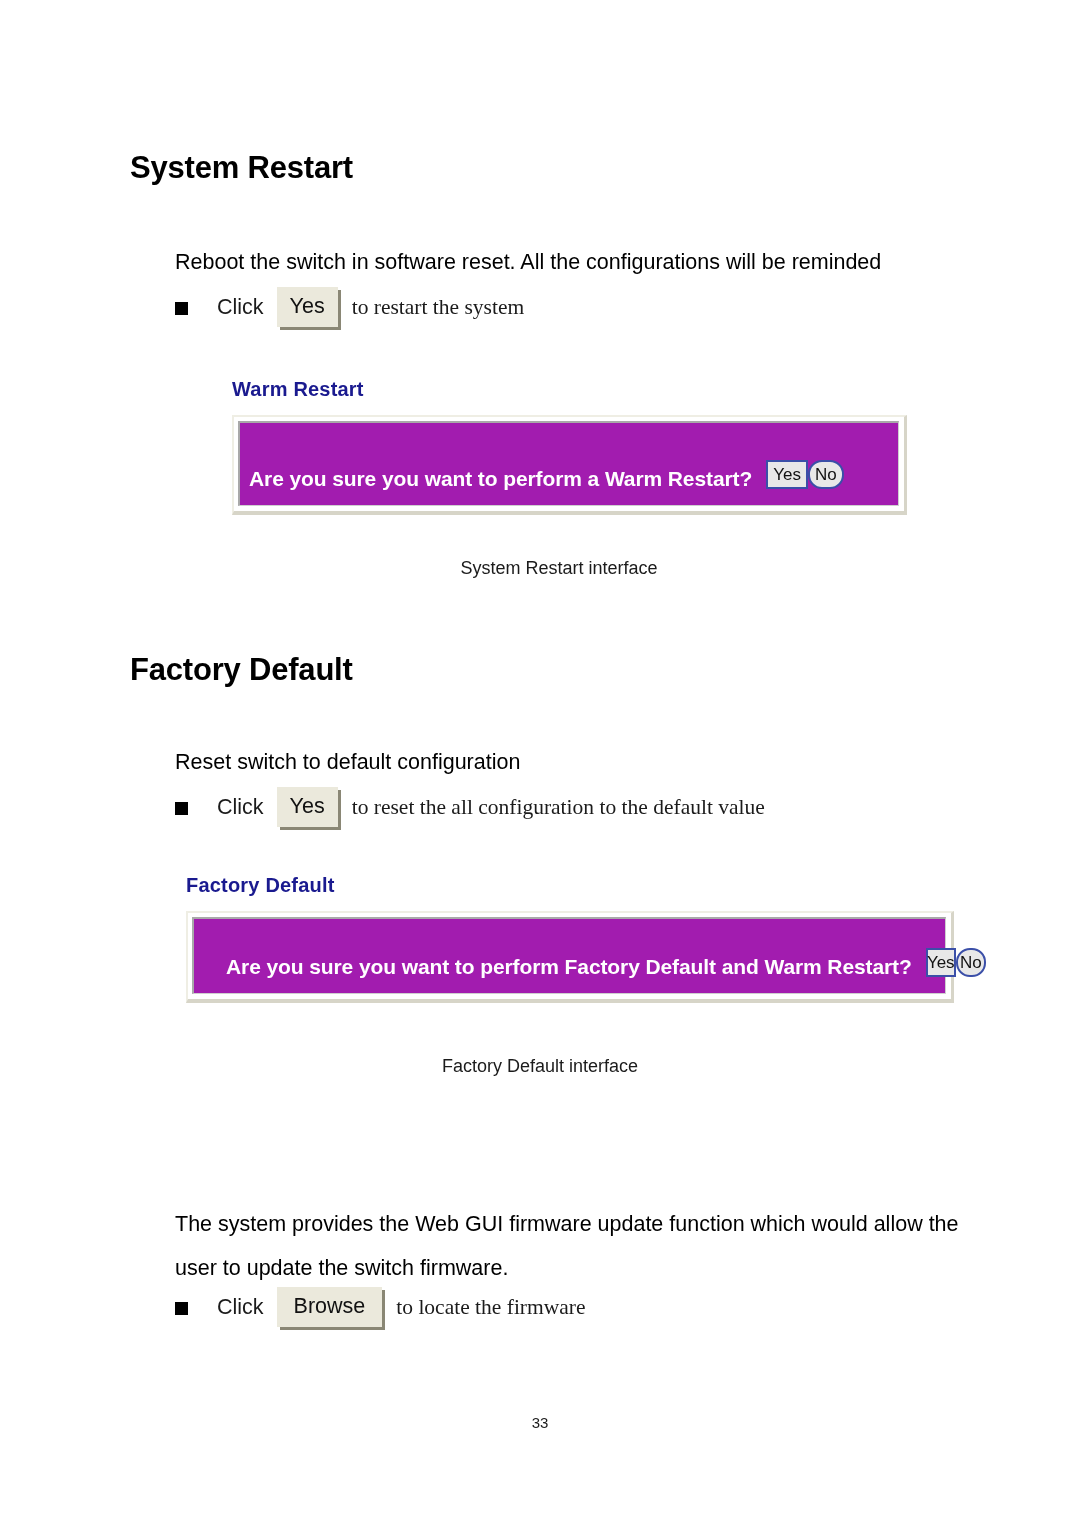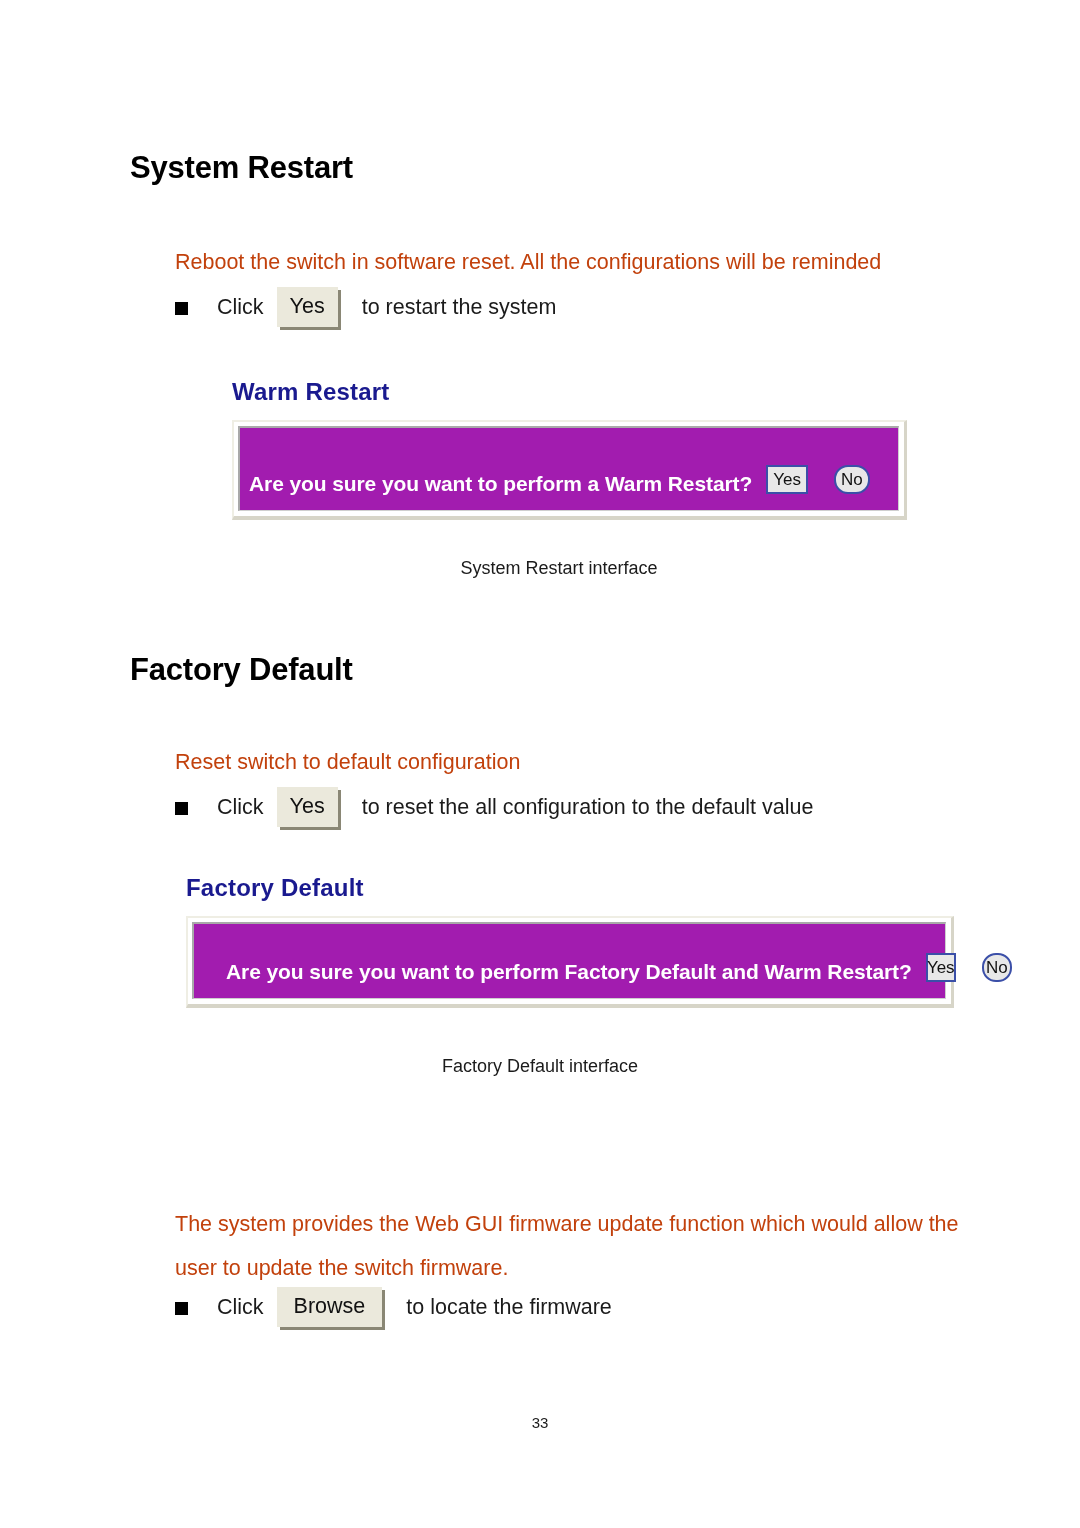--- a/index.html
+++ b/index.html
@@ -31,21 +31,21 @@
     letter-spacing: -0.2px;
     color: #000000;
     white-space: nowrap;
   }
 
   
   .body-text {
     position: absolute;
     font-size: 21.5px;
     line-height: 44px;
-    color: #c2410c;
+    color: #000000;
     white-space: nowrap;
   }
   .body-text.wrap {
     white-space: normal;
     width: 812px;
   }
 
   
   .bullet-line {
     position: absolute;
@@ -59,21 +59,21 @@
     width: 13px;
     height: 13px;
     background: #000000;
     display: inline-block;
     margin-right: 29px;
     flex: none;
     position: relative;
     top: 1px;
   }
   .bullet-line .lead { margin-right: 13px; }
-  .bullet-line .trail { margin-left: 24px; }
+  .bullet-line .trail { margin-left: 14px; font-family: Liberation Serif, serif; }
 
   
   .doc-btn {
     display: inline-flex;
     align-items: center;
     justify-content: center;
     background: #ebe9dc;
     color: #111111;
     font-size: 21.5px;
     font-family: "Liberation Sans", sans-serif;
@@ -85,21 +85,21 @@
     line-height: 1;
   }
   .doc-btn.browse { padding: 0 17px; }
 
   
   .shot {
     position: absolute;
   }
   .shot-title {
     font-family: "Liberation Sans", sans-serif;
-    font-size: 24px;
+    font-size: 20px;
     font-weight: bold;
     color: #1a1a8f;
     letter-spacing: 0.2px;
     white-space: nowrap;
     margin-bottom: 14px;
   }
   .banner-frame {
     background: #ffffff;
     border-top: 2px solid #efeee4;
     border-left: 2px solid #efeee4;
@@ -137,21 +137,21 @@
     font-family: "Liberation Sans", sans-serif;
     font-size: 17px;
     line-height: 1;
     border: 2px solid #3b4fa8;
     box-sizing: border-box;
     height: 29px;
     padding: 0 5px;
     min-width: 30px;
   }
   .gui-btn.yes { margin-left: 14px; }
-  .gui-btn.no  { margin-left: 26px; border-radius: 14px; }
+  .gui-btn.no  { margin-left: 0; border-radius: 14px; }
 
   
   .caption {
     position: absolute;
     font-size: 18px;
     color: #1b1b1b;
     white-space: nowrap;
     text-align: center;
   }
 

